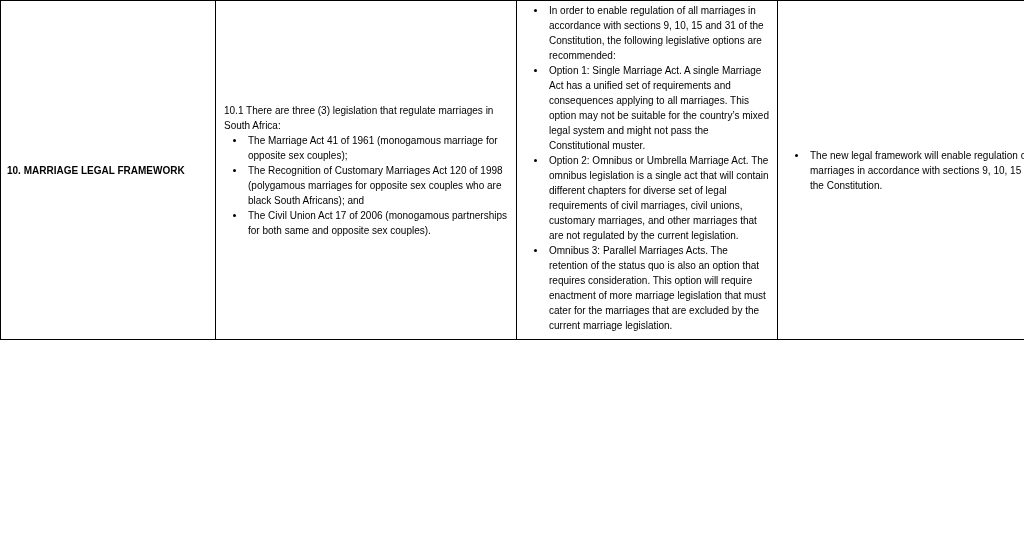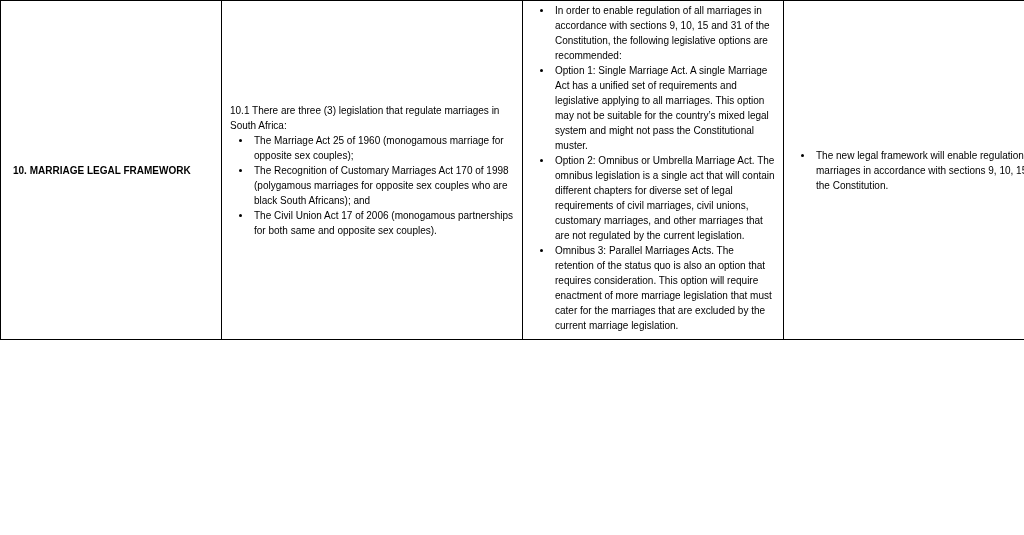--- a/index.html
+++ b/index.html
@@ -24,21 +24,21 @@
     border: 1px solid #000000;
     vertical-align: middle;
     padding: 6px 8px 6px 8px;
     font-size: 10px;
     line-height: 1.5;
   }
   td.col-heading {
     width: 200px;
     font-weight: bold;
     vertical-align: middle;
-    padding-left: 12px;
+    padding-left: 6px;
   }
   td.col-legislation {
     width: 284px;
     vertical-align: middle;
   }
   td.col-options {
     width: 244px;
     vertical-align: top;
     padding-top: 2px;
   }
@@ -74,30 +74,30 @@
 <table class="doc-table">
   <tbody>
       <tr>
     <td class="col-heading">
       <span class="cell-text">10. MARRIAGE LEGAL FRAMEWORK</span>
     </td>
 
     <td class="col-legislation">
       <p class="intro-line">10.1 There are three (3) legislation that regulate marriages in South Africa:</p>
       <ul class="bullets">
-        <li>The Marriage Act 25 of 1960 (monogamous marriage for opposite sex couples);</li>
-        <li>The Recognition of Customary Marriages Act 170 of 1998 (polygamous marriages for opposite sex couples who are black South Africans); and</li>
+        <li>The Marriage Act 41 of 1961 (monogamous marriage for opposite sex couples);</li>
+        <li>The Recognition of Customary Marriages Act 120 of 1998 (polygamous marriages for opposite sex couples who are black South Africans); and</li>
         <li>The Civil Union Act 17 of 2006 (monogamous partnerships for both same and opposite sex couples).</li>
       </ul>
     </td>
 
     <td class="col-options">
       <ul class="bullets spaced">
         <li><span class="b"></span><span>In order to enable regulation of all marriages in accordance with sections 9, 10, 15 and 31 of the Constitution, the following legislative options are recommended:</span></li>
-        <li><span class="b">Option 1:</span><span> Single Marriage Act. A single Marriage Act has a unified set of requirements and legislative applying to all marriages. This option may not be suitable for the country’s mixed legal system and might not pass the Constitutional muster.</span></li>
+        <li><span class="b">Option 1:</span><span> Single Marriage Act. A single Marriage Act has a unified set of requirements and consequences applying to all marriages. This option may not be suitable for the country’s mixed legal system and might not pass the Constitutional muster.</span></li>
         <li><span class="b">Option 2:</span><span> Omnibus or Umbrella Marriage Act. The omnibus legislation is a single act that will contain different chapters for diverse set of legal requirements of civil marriages, civil unions, customary marriages, and other marriages that are not regulated by the current legislation.</span></li>
         <li><span class="b">Omnibus 3:</span><span> Parallel Marriages Acts. The retention of the status quo is also an option that requires consideration. This option will require enactment of more marriage legislation that must cater for the marriages that are excluded by the current marriage legislation.</span></li>
       </ul>
     </td>
 
     <td class="col-outcome">
       <ul class="bullets">
         <li>The new legal framework will enable regulation of all marriages in accordance with sections 9, 10, 15 and 31 of the Constitution.</li>
       </ul>
     </td>

